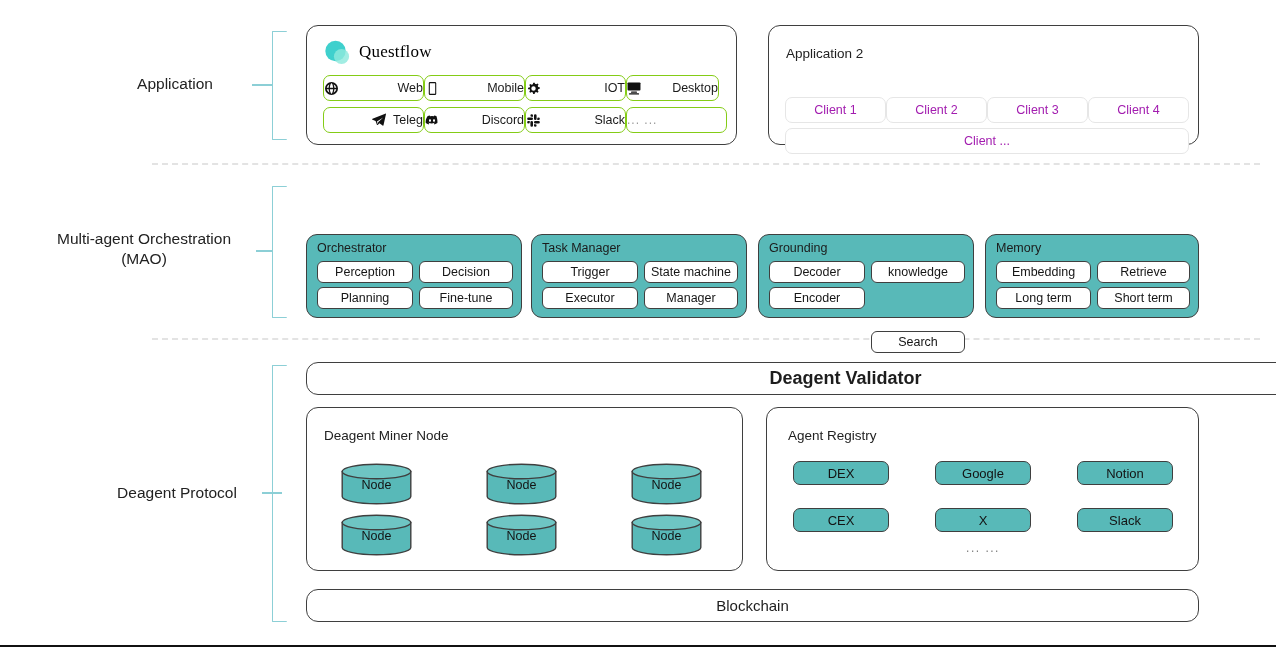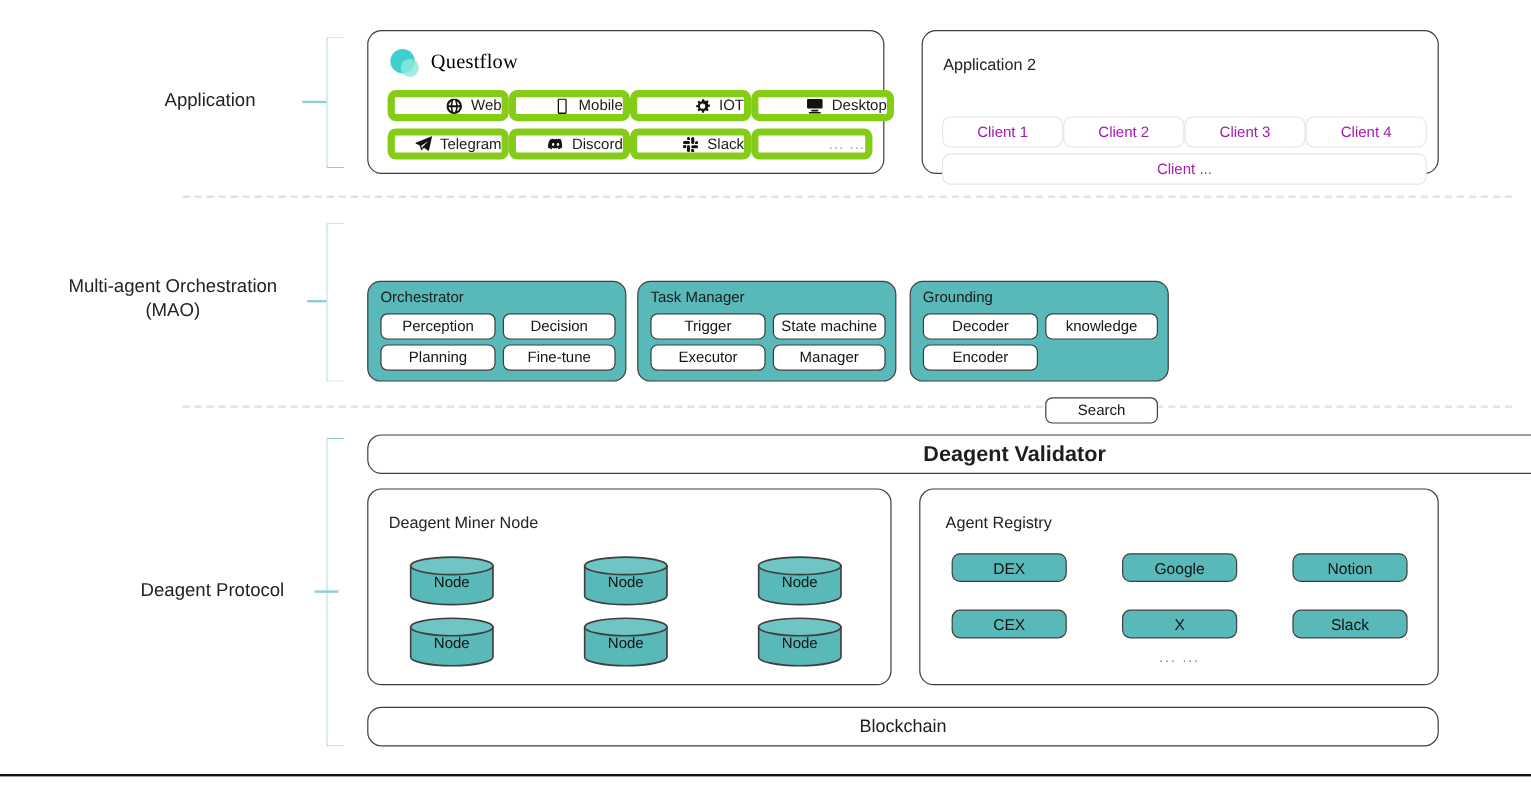--- a/index.html
+++ b/index.html
@@ -69,25 +69,25 @@
     position: absolute;
     font-size: 13.5px;
     color: #222;
   }
 
   
   .chip {
     position: absolute;
     box-sizing: border-box;
     background: #ffffff;
-    border: 6px solid #84cc16;
+    border: 1px solid #84cc16;
     border-radius: 7px;
     display: flex;
     align-items: center;
-    justify-content: flex-end;
+    justify-content: space-between;
     gap: 7px;
     font-size: 12.5px;
     color: #1b1b1b;
   }
   .chip .ico {
     display: inline-flex;
     align-items: center;
     justify-content: center;
     width: 14px;
     height: 14px;
@@ -233,21 +233,21 @@
       <span>Mobile</span>
     </div>
     <div class="chip" style="left:218px; top:49px; width:101px; height:26px;">
       <span class="ico">
         <svg width="13" height="13" viewBox="0 0 16 16" fill="#111">
           <path d="M9.4.3l.4 1.9 1.5.6 1.7-1 1.2 1.2-1 1.7.6 1.5 1.9.4v1.8l-1.9.4-.6 1.5 1 1.7-1.2 1.2-1.7-1-1.5.6-.4 1.9H7.6l-.4-1.9-1.5-.6-1.7 1-1.2-1.2 1-1.7-.6-1.5L1.3 9V7.2l1.9-.4.6-1.5-1-1.7L4 2.4l1.7 1 1.5-.6.4-1.9h1.8zM8 5.3A2.7 2.7 0 1010.7 8 2.7 2.7 0 008 5.3z"></path>
         </svg>
       </span>
       <span>IOT</span>
     </div>
-    <div class="chip" style="left:319px; top:49px; width:119px; height:26px;">
+    <div class="chip" style="left:319px; top:49px; width:93px; height:26px;">
       <span class="ico">
         <svg width="14" height="14" viewBox="0 0 16 16" fill="#111">
           <rect x="0.6" y="1.6" width="14.8" height="9.2" rx="1.1"></rect>
           <rect x="4.6" y="12" width="6.8" height="1.5" rx=".5"></rect>
           <rect x="2.2" y="14" width="11.6" height="1.5" rx=".7"></rect>
         </svg>
       </span>
       <span>Desktop</span>
     </div>
 
@@ -313,20 +313,27 @@
   </div>
 
   <div class="teal-panel" style="left:758px; top:234px; width:216px; height:84px;">
     <div class="panel-title">Grounding</div>
     <div class="wchip" style="left:10px; top:26px; width:96px; height:22px;">Decoder</div>
     <div class="wchip" style="left:112px; top:26px; width:94px; height:22px;">knowledge</div>
     <div class="wchip" style="left:10px; top:52px; width:96px; height:22px;">Encoder</div>
     <div class="wchip" style="left:112px; top:52px; width:94px; height:22px;margin-top:44px;">Search</div>
   </div>
 
+  <div class="teal-panel" style="left:985px; top:234px; width:214px; height:84px;">
+    <div class="panel-title">Memory</div>
+    <div class="wchip" style="left:10px; top:26px; width:95px; height:22px;">Embedding</div>
+    <div class="wchip" style="left:111px; top:26px; width:93px; height:22px;">Retrieve</div>
+    <div class="wchip" style="left:10px; top:52px; width:95px; height:22px;">Long term</div>
+    <div class="wchip" style="left:111px; top:52px; width:93px; height:22px;">Short term</div>
+  </div>
 
   <div class="tier-label" style="left:92px; top:483px; width:170px;">Deagent Protocol</div>
   <div class="label-dash" style="left:262px; top:492px; width:20px;"></div>
   <div class="bracket" style="left:272px; top:365px; width:14px; height:255px;"></div>
 
   <div class="card center" style="left:306px; top:362px; width:1079px; height:33px; font-size:18px;font-weight:bold;">
     <span>Deagent Validator</span>
   </div>
 
   <div class="card" style="left:306px; top:407px; width:437px; height:164px;">

